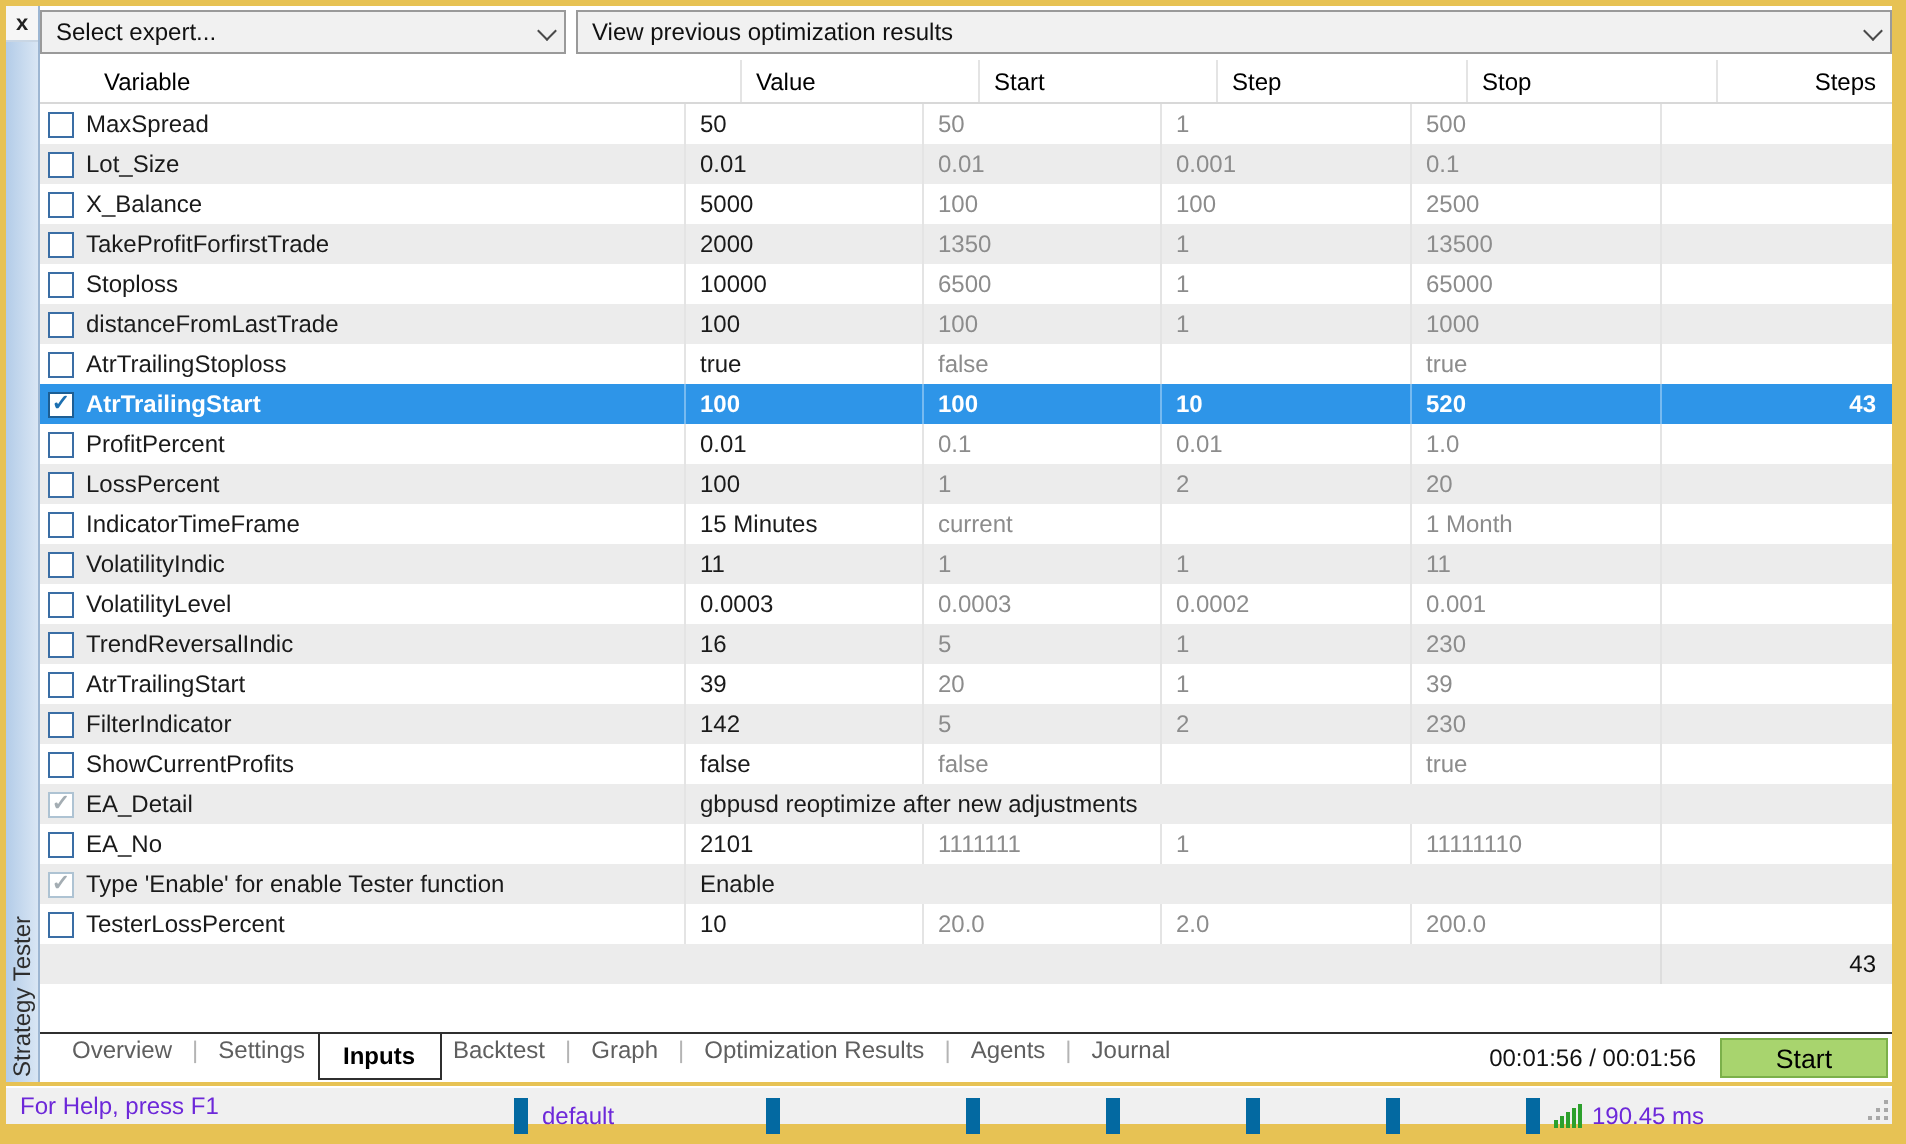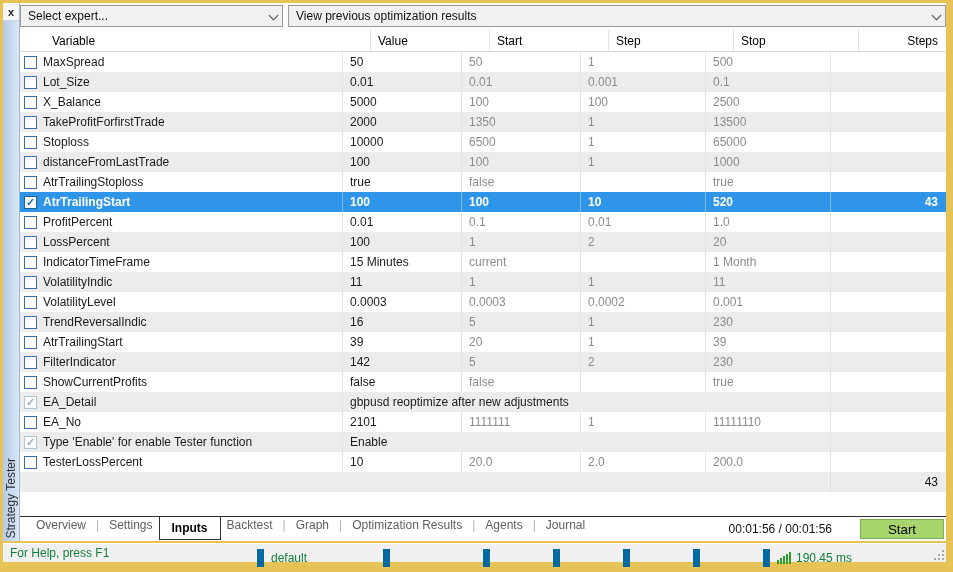--- a/index.html
+++ b/index.html
@@ -68,29 +68,29 @@
   .filler { flex:1; background:#fff; }
 
   
   .tabbar { height:25px; border-top:1px solid #2f2f2f; background:#fff; display:flex;
             align-items:center; padding-left:10px; position:relative; }
   .tab { color:#5f5f5f; padding:0 6px; cursor:default; }
   .tab-sep { color:#b4b4b4; padding:0 4px; }
   .tab.active { color:#000000; font-weight:bold; background:#fff;
                 border:1px solid #2f2f2f; border-top:none; margin-top:-1px;
                 height:23px; display:flex; align-items:center; padding:0 12px; }
-  .tab-right { margin-left:auto; display:flex; align-items:center; gap:28px; padding-right:2px; }
+  .tab-right { margin-left:auto; display:flex; align-items:center; gap:12px; padding-right:2px; }
   .timer { color:#111; }
   .start-btn { width:84px; height:20px; background:#a8d46e; border:1px solid #7bb04a;
                display:flex; align-items:center; justify-content:center; color:#000; }
 
   
   .statusbar { height:19px; background:#f0f0f0; border-top:1px solid #ffffff; display:flex;
                align-items:center; position:relative; margin-top:2px; }
-  .seg { height:100%; display:flex; align-items:center; padding-left:7px; color:#15803d; }
+  .seg { height:100%; display:flex; align-items:center; padding-left:7px; color:#6d28d9; }
   .seg + .seg { border-left:7px solid #0369a1;margin-top:10px; }
   .seg.s1 { flex:0 0 254px; } .seg.s2 { flex:0 0 126px; }
   .seg.e1 { flex:0 0 100px; } .seg.e { flex:0 0 70px; }
   .seg.last { flex:1; justify-content:flex-start; padding-right:38px; gap:5px; }
   .bars { display:flex; align-items:flex-end; gap:1px; height:12px; }
   .bars i { width:2px; background:#2ca02c; display:block; }
   .bars i:nth-child(1){height:4px}.bars i:nth-child(2){height:6px}.bars i:nth-child(3){height:8px}
   .bars i:nth-child(4){height:10px}.bars i:nth-child(5){height:12px}
   .grip { position:absolute; right:2px; bottom:2px; width:10px; height:10px; }
   .grip i { position:absolute; width:2px; height:2px; background:#a8a8a8; }

